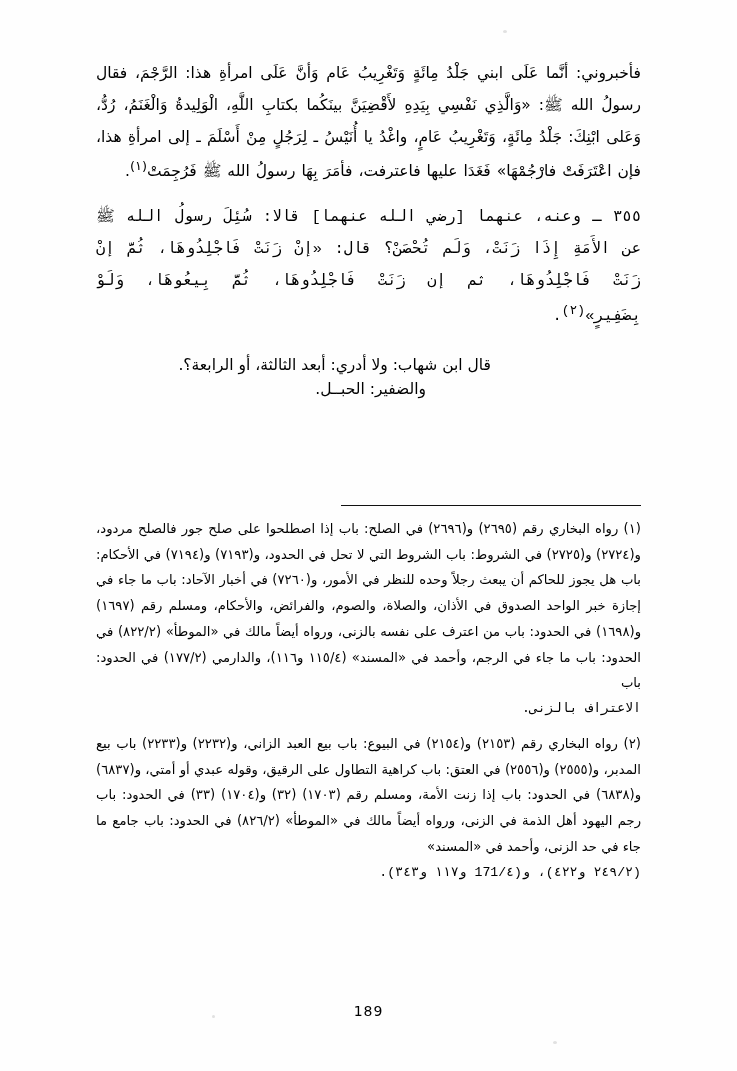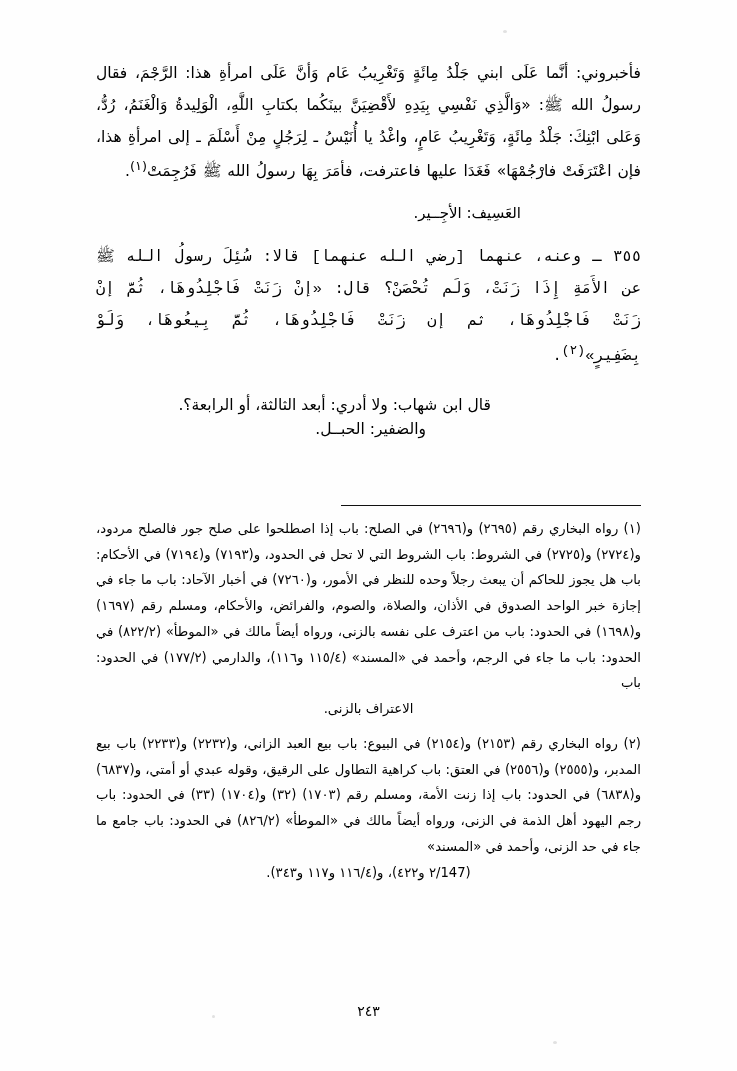--- a/index.html
+++ b/index.html
@@ -100,21 +100,22 @@
     display: block;
     margin-bottom: 9px;
     text-align: justify;
     text-justify: inter-word;
   }
   .fn .marker {
     white-space: nowrap;
   }
   .fn-last-line {
     display: block;
-    text-align: center;
+    text-align: right;
+    font-family: Liberation Mono, monospace;
   }
 
   
   .page-number {
     position: absolute;
     bottom: 52px;
     left: 0;
     width: 100%;
     text-align: center;
     font-size: 14px;
@@ -137,23 +138,20 @@
   <div class="speck" style="top:30px; right:230px; width:4px; height:3px;"></div>
   <div class="speck" style="top:1041px; right:180px; width:4px; height:3px;"></div>
   <div class="speck" style="top:1015px; left:212px; width:3px; height:3px;"></div>
 
   <div class="content">
 
     <div class="main-block">
       <p class="para-indentless"><span>فأخبروني: أنَّما عَلَى ابني جَلْدُ مِائَةٍ وَتَغْرِيبُ عَام وَأنَّ عَلَى امرأةِ هذا: الرَّجْمَ، فقال رسولُ الله ﷺ: «وَالَّذِي نَفْسِي بِيَدِهِ لأَقْضِيَنَّ بينَكُما بكتابِ اللَّهِ، الْوَلِيدةُ وَالْغَنَمُ، رُدُّ، وَعَلى ابْنِكَ: جَلْدُ مِائَةٍ، وَتَغْرِيبُ عَامٍ، واغْدُ يا أُنَيْسُ ـ لِرَجُلٍ مِنْ أَسْلَمَ ـ إلى امرأةِ هذا، فإن اعْتَرَفَتْ فارْجُمْهَا» فَغَدَا عليها فاعترفت، فأمَرَ بِهَا رسولُ الله ﷺ فَرُجِمَتْ</span><sup>(١)</sup><span>.</span></p>
     </div>
 
-    <div class="small-note">
-      <span>العَسِيف: الأجِــير.</span>
-    </div>
 
     <div class="hadith-num-block">
       <span>٣٥٥ ـ</span>
       <span>وعنه، عنهما [رضي الله عنهما] قالا: سُئِلَ رسولُ الله ﷺ عن الأَمَةِ إِذَا زَنَتْ، وَلَم تُحْصَنْ؟ قال: «إنْ زَنَتْ فَاجْلِدُوهَا، ثُمَّ إنْ زَنَتْ فَاجْلِدُوهَا، ثم إن زَنَتْ فَاجْلِدُوهَا، ثُمَّ بِيعُوهَا، وَلَوْ بِضَفِيرٍ»</span><sup>(٢)</sup><span>.</span>
     </div>
 
     <div class="qala-line">
       <span>قال ابن شهاب: ولا أدري: أبعد الثالثة، أو الرابعة؟.</span>
     </div>
 
@@ -169,20 +167,20 @@
 
     <div class="fn">
       <span class="marker">(١)</span>
       <span>رواه البخاري رقم (٢٦٩٥) و(٢٦٩٦) في الصلح: باب إذا اصطلحوا على صلح جور فالصلح مردود، و(٢٧٢٤) و(٢٧٢٥) في الشروط: باب الشروط التي لا تحل في الحدود، و(٧١٩٣) و(٧١٩٤) في الأحكام: باب هل يجوز للحاكم أن يبعث رجلاً وحده للنظر في الأمور، و(٧٢٦٠) في أخبار الآحاد: باب ما جاء في إجازة خبر الواحد الصدوق في الأذان، والصلاة، والصوم، والفرائض، والأحكام، ومسلم رقم (١٦٩٧) و(١٦٩٨) في الحدود: باب من اعترف على نفسه بالزنى، ورواه أيضاً مالك في «الموطأ» (٨٢٢/٢) في الحدود: باب ما جاء في الرجم، وأحمد في «المسند» (١١٥/٤ و١١٦)، والدارمي (١٧٧/٢) في الحدود: باب</span>
       <span class="fn-last-line">الاعتراف بالزنى.</span>
     </div>
 
     <div class="fn">
       <span class="marker">(٢)</span>
       <span>رواه البخاري رقم (٢١٥٣) و(٢١٥٤) في البيوع: باب بيع العبد الزاني، و(٢٢٣٢) و(٢٢٣٣) باب بيع المدبر، و(٢٥٥٥) و(٢٥٥٦) في العتق: باب كراهية التطاول على الرقيق، وقوله عبدي أو أمتي، و(٦٨٣٧) و(٦٨٣٨) في الحدود: باب إذا زنت الأمة، ومسلم رقم (١٧٠٣) (٣٢) و(١٧٠٤) (٣٣) في الحدود: باب رجم اليهود أهل الذمة في الزنى، ورواه أيضاً مالك في «الموطأ» (٨٢٦/٢) في الحدود: باب جامع ما جاء في حد الزنى، وأحمد في «المسند»</span>
-      <span class="fn-last-line">(147/٢ و٤٢٢)، و(١١٦/٤ و١١٧ و٣٤٣).</span>
+      <span class="fn-last-line">(٢٤٩/٢ و٤٢٢)، و(171/٤ و١١٧ و٣٤٣).</span>
     </div>
 
   </div>
 
-  <div class="page-number">٢٤٣</div>
+  <div class="page-number">189</div>
 
 </div>
 
 </body></html>

